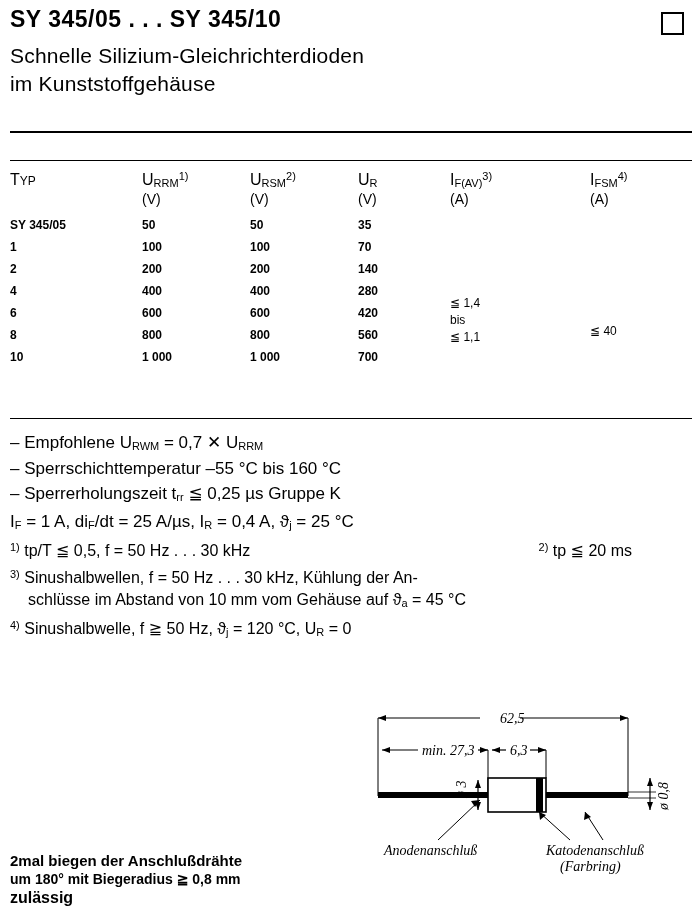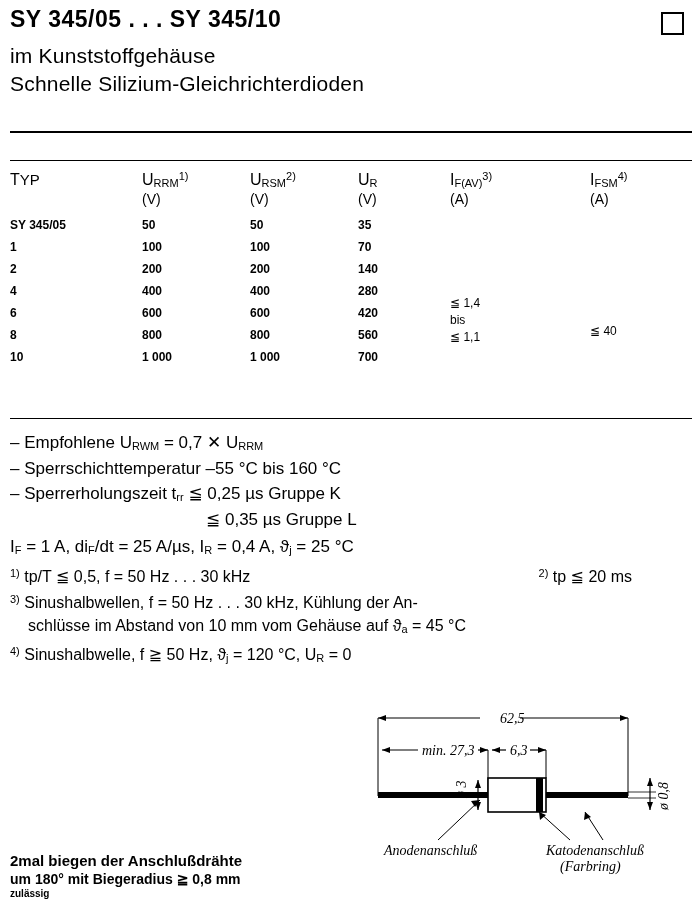--- a/index.html
+++ b/index.html
@@ -87,21 +87,21 @@
     font-size: 16px;
     line-height: 1.25;
     vertical-align: top;
     padding-bottom: 6px;
   }
   .col-typ { width: 150px; text-align: left !important; }
   .hdr-main { font-size: 16px; }
   .hdr-unit { font-size: 14px; }
   .sub { font-size: 11px; vertical-align: -0.18em; letter-spacing: 0; }
   .sup { font-size: 11px; vertical-align: 0.45em; }
-  .smallcapsy { font-size: 15px; }
+  .smallcapsy { font-size: 12px; }
 
   table.spec td {
     font-size: 12px;
     font-weight: bold;
     line-height: 1.42;
     height: 22px;
   }
   td.typ-cell { text-align: center; }
   td.typ-first { text-align: left; padding-left: 0; }
   .merge-cell {
@@ -141,21 +141,21 @@
   }
   .footnote-left {
     position: absolute;
     left: 10px;
     top: 852px;
     font-size: 15px;
     font-weight: bold;
     line-height: 1.25;
   }
   .footnote-left .l2 { font-size: 14px; font-weight: bold; }
-  .footnote-left .l3 { font-size: 10px; font-weight: bold; }
+  .footnote-left .l3 { font-size: 16px; font-weight: bold; }
 
   .dimlabel {
     font-style: italic;
     font-size: 14px;
   }
   .caption {
     font-style: italic;
     font-size: 14px;
   }
 </style>
@@ -163,22 +163,22 @@
 <body>
 
 <div class="page">
 
   <div class="title-row">
     <div class="doc-title">SY 345/05 . . . SY 345/10</div>
     <div class="corner-box"></div>
   </div>
 
   <div class="subtitle">
+    <div>Schnelle Silizium-Gleichrichterdioden</div>
     <div>im Kunststoffgehäuse</div>
-    <div>Schnelle Silizium-Gleichrichterdioden</div>
   </div>
 
   <div class="rule" style="top:131px;"></div>
   <div class="rule thin" style="top:160px;"></div>
 
   <div class="table-wrap">
     <table class="spec">
       <colgroup>
         <col style="width:132px">
         <col style="width:108px">
@@ -274,21 +274,20 @@
   <div class="rule thin" style="top:418px;"></div>
 
   <div class="notes">
     <div class="note-line">
       <span>– Empfohlene U</span><span class="sub">RWM</span><span> = 0,7 </span><span>✕</span><span> U</span><span class="sub">RRM</span>
     </div>
     <div class="note-line">– Sperrschichttemperatur –55 °C bis 160 °C</div>
     <div class="note-line">
       <span>– Sperrerholungszeit t</span><span class="sub">rr</span><span> ≦ 0,25 µs Gruppe K</span>
     </div>
-    <div class="note-line note-indent" style="padding-left:196px;">≦ 0,35 µs Gruppe L</div>
     <div class="note-line" style="margin-top:2px;">
       <span>I</span><span class="sub">F</span><span> = 1 A, di</span><span class="sub">F</span><span>/dt = 25 A/µs, I</span><span class="sub">R</span><span> = 0,4 A, ϑ</span><span class="sub">j</span><span> = 25 °C</span>
     </div>
 
     <div class="fn fn-row" style="margin-top:6px;gap:44px;">
       <div class="nowrap">
         <span class="sup">1)</span>
         <span>tp/T ≦ 0,5, f = 50 Hz . . . 30 kHz</span>
       </div>
       <div class="nowrap" style="padding-right:60px;">

